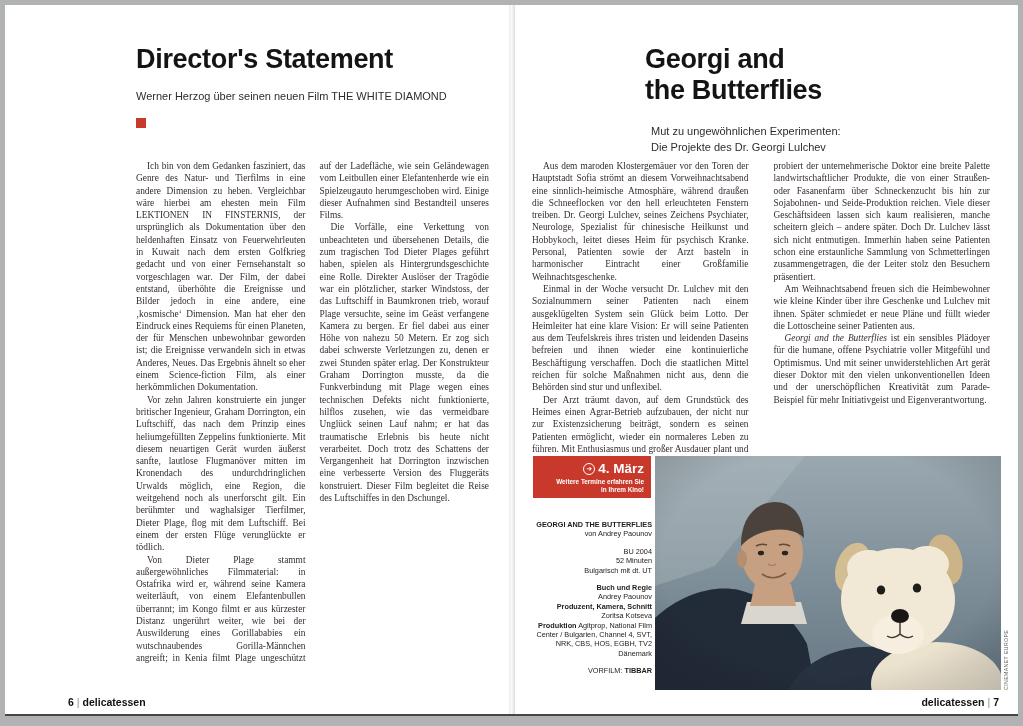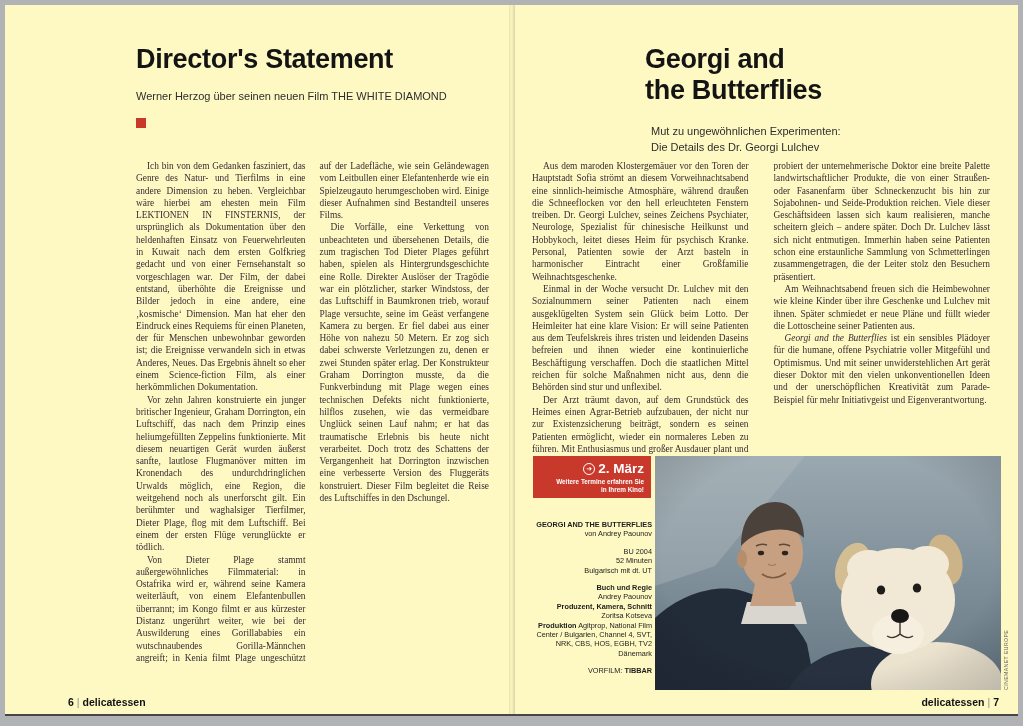--- a/index.html
+++ b/index.html
@@ -1,18 +1,18 @@
 <!DOCTYPE html>
 <html lang="de"><head>
 <meta charset="utf-8">
 <style>
   html,body{margin:0;padding:0;background:#b1b2b4;}
   .spread{position:relative;width:1023px;height:726px;background:#b1b2b4;overflow:hidden;
           font-family:"Liberation Sans",sans-serif;}
-  .page{position:absolute;top:5px;height:709px;background:#fef9c3;}
+  .page{position:absolute;top:5px;height:709px;background:#ffffff;}
   .page-left{left:5px;width:507px;}
   .page-right{left:512px;width:506px;}
   .gutter{position:absolute;top:5px;left:509px;width:6px;height:709px;
           background:linear-gradient(90deg,rgba(0,0,0,.08),rgba(0,0,0,.02) 45%,rgba(0,0,0,.14));}
   .bottom-edge{position:absolute;left:5px;top:714px;width:1013px;height:2px;background:#464646;}
 
   .pg-title{position:absolute;font-size:27px;line-height:31px;font-weight:bold;
             letter-spacing:-0.3px;color:#141414;white-space:nowrap;}
   .pg-sub{position:absolute;font-size:11px;line-height:16px;color:#2d2d2d;white-space:nowrap;}
   .red-square{position:absolute;width:10px;height:10px;}
@@ -69,34 +69,34 @@
     </div>
   </div>
 
   <div class="page page-right">
     <div class="pg-title" style="left:133px;top:39px;">
       <div>Georgi and</div>
       <div>the Butterflies</div>
     </div>
     <div class="pg-sub" style="left:139px;top:118px;">
       <div>Mut zu ungewöhnlichen Experimenten:</div>
-      <div>Die Details des Dr. Georgi Lulchev</div>
+      <div>Die Projekte des Dr. Georgi Lulchev</div>
     </div>
 
     <div class="body-cols rp-body" id="rp-body">
         <p>Aus dem maroden Klostergemäuer vor den Toren der Hauptstadt Sofia strömt an diesem Vorweihnachtsabend eine sinnlich-heimische Atmosphäre, während draußen die Schneeflocken vor den hell erleuchteten Fenstern treiben. Dr. Georgi Lulchev, seines Zeichens Psychiater, Neurologe, Spezialist für chinesische Heilkunst und Hobbykoch, leitet dieses Heim für psychisch Kranke. Personal, Patienten sowie der Arzt basteln in harmonischer Eintracht einer Großfamilie Weihnachtsgeschenke.</p>
         <p>Einmal in der Woche versucht Dr. Lulchev mit den Sozialnummern seiner Patienten nach einem ausgeklügelten System sein Glück beim Lotto. Der Heimleiter hat eine klare Vision: Er will seine Patienten aus dem Teufelskreis ihres tristen und leidenden Daseins befreien und ihnen wieder eine kontinuierliche Beschäftigung verschaffen. Doch die staatlichen Mittel reichen für solche Maßnahmen nicht aus, denn die Behörden sind stur und unflexibel.</p>
         <p>Der Arzt träumt davon, auf dem Grundstück des Heimes einen Agrar-Betrieb aufzubauen, der nicht nur zur Existenzsicherung beiträgt, sondern es seinen Patienten ermöglicht, wieder ein normaleres Leben zu führen. Mit Enthusiasmus und großer Ausdauer plant und probiert der unternehmerische Doktor eine breite Palette landwirtschaftlicher Produkte, die von einer Straußen- oder Fasanenfarm über Schneckenzucht bis hin zur Sojabohnen- und Seide-Produktion reichen. Viele dieser Geschäftsideen lassen sich kaum realisieren, manche scheitern gleich – andere später. Doch Dr. Lulchev lässt sich nicht entmutigen. Immerhin haben seine Patienten schon eine erstaunliche Sammlung von Schmetterlingen zusammengetragen, die der Leiter stolz den Besuchern präsentiert.</p>
         <p>Am Weihnachtsabend freuen sich die Heimbewohner wie kleine Kinder über ihre Geschenke und Lulchev mit ihnen. Später schmiedet er neue Pläne und füllt wieder die Lottoscheine seiner Patienten aus.</p>
         <p><i>Georgi and the Butterflies</i> ist ein sensibles Plädoyer für die humane, offene Psychiatrie voller Mitgefühl und Optimismus. Und mit seiner unwiderstehlichen Art gerät dieser Doktor mit den vielen unkonventionellen Ideen und der unerschöpflichen Kreativität zum Parade-Beispiel für mehr Initiativgeist und Eigenverantwortung.</p>
       </div>
 
     <div class="screening" style="background: rgb(201, 57, 43);">
       <div class="s-date">
-        <span class="circle-arrow">➜</span><span>2. März</span>
+        <span class="circle-arrow">➜</span><span>4. März</span>
       </div>
       <div class="s-note">
         <div>Weitere Termine erfahren Sie</div>
         <div>in Ihrem Kino!</div>
       </div>
     </div>
 
     <div class="credits" id="credits">
         <div class="credit-line"><b>GEORGI AND THE BUTTERFLIES</b></div>
         <div class="credit-line">von Andrey Paounov</div>

